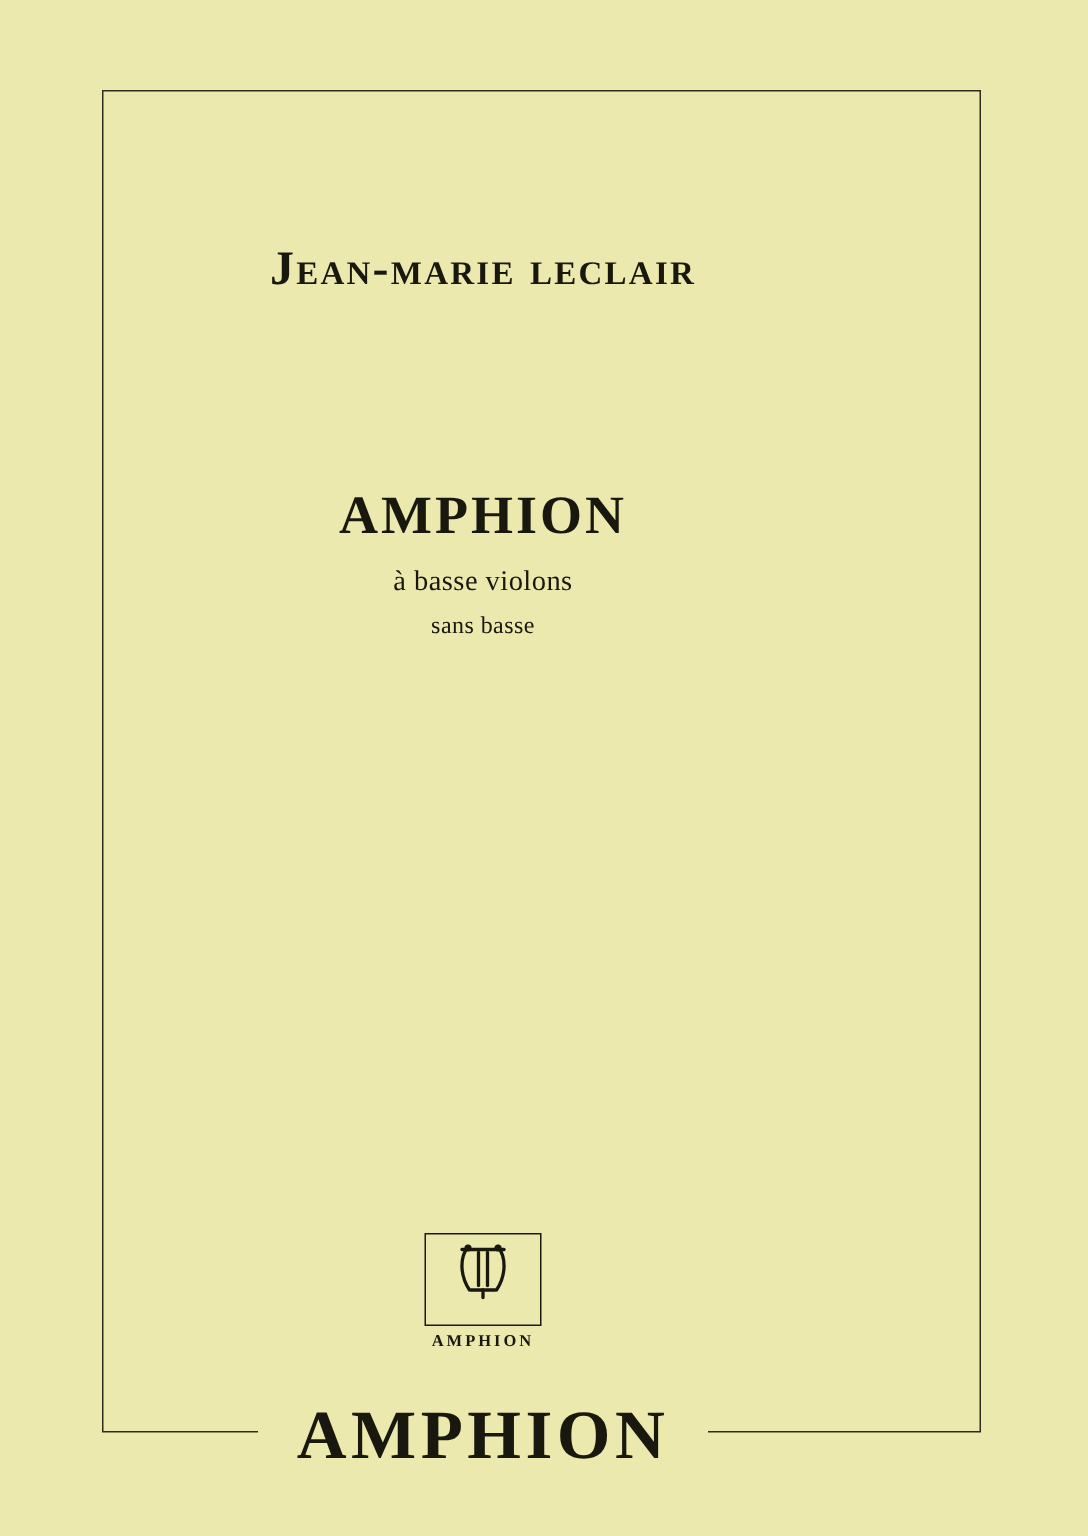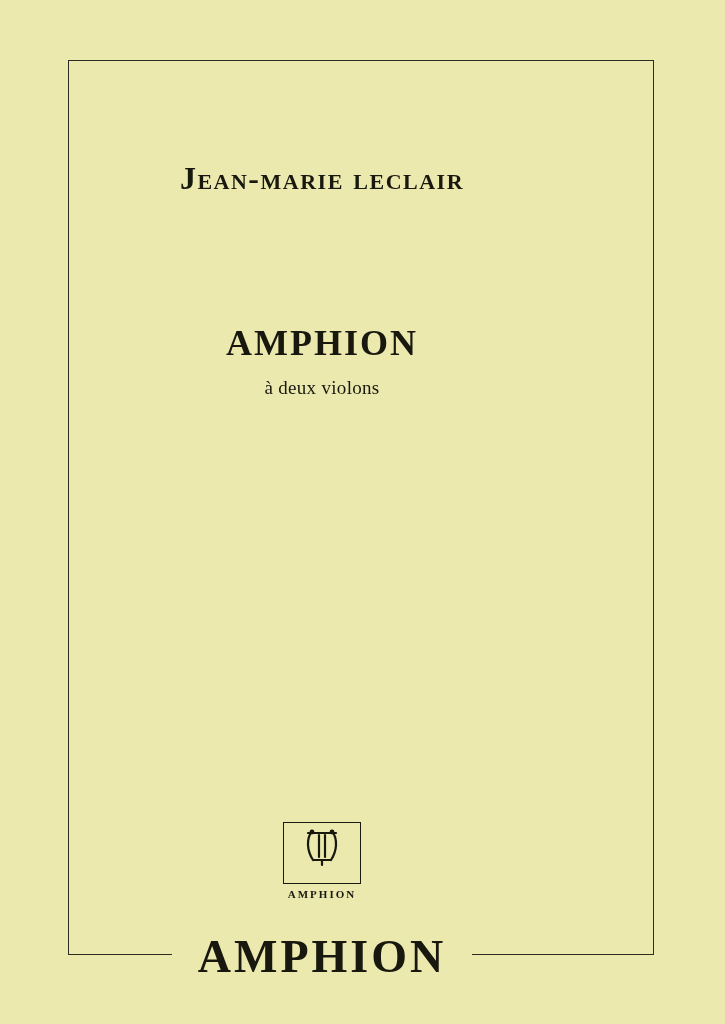--- a/index.html
+++ b/index.html
@@ -132,21 +132,22 @@
 <body>
 
 <div class="page">
 
   <div class="frame"></div>
 
   <div class="composer">Jean-Marie Leclair</div>
 
   <div class="title-block">
     <div class="title">AMPHION</div>
-    <div class="subtitle-1">à deux violons</div>
+    <div class="subtitle-1">à basse violons</div>
+    <div class="subtitle-2">sans basse</div>
   </div>
 
   <div class="logo-wrap">
     <div class="logo-box">
       <span>
         <svg width="46" height="40" viewBox="0 0 46 40" aria-hidden="true">
           <g fill="none" stroke="#18180f" stroke-width="2.2" stroke-linecap="round">
             <path d="M13 4 C7 12, 8 24, 14 33"></path>
             <path d="M33 4 C39 12, 38 24, 32 33"></path>
             <path d="M9 6 L37 6"></path>

